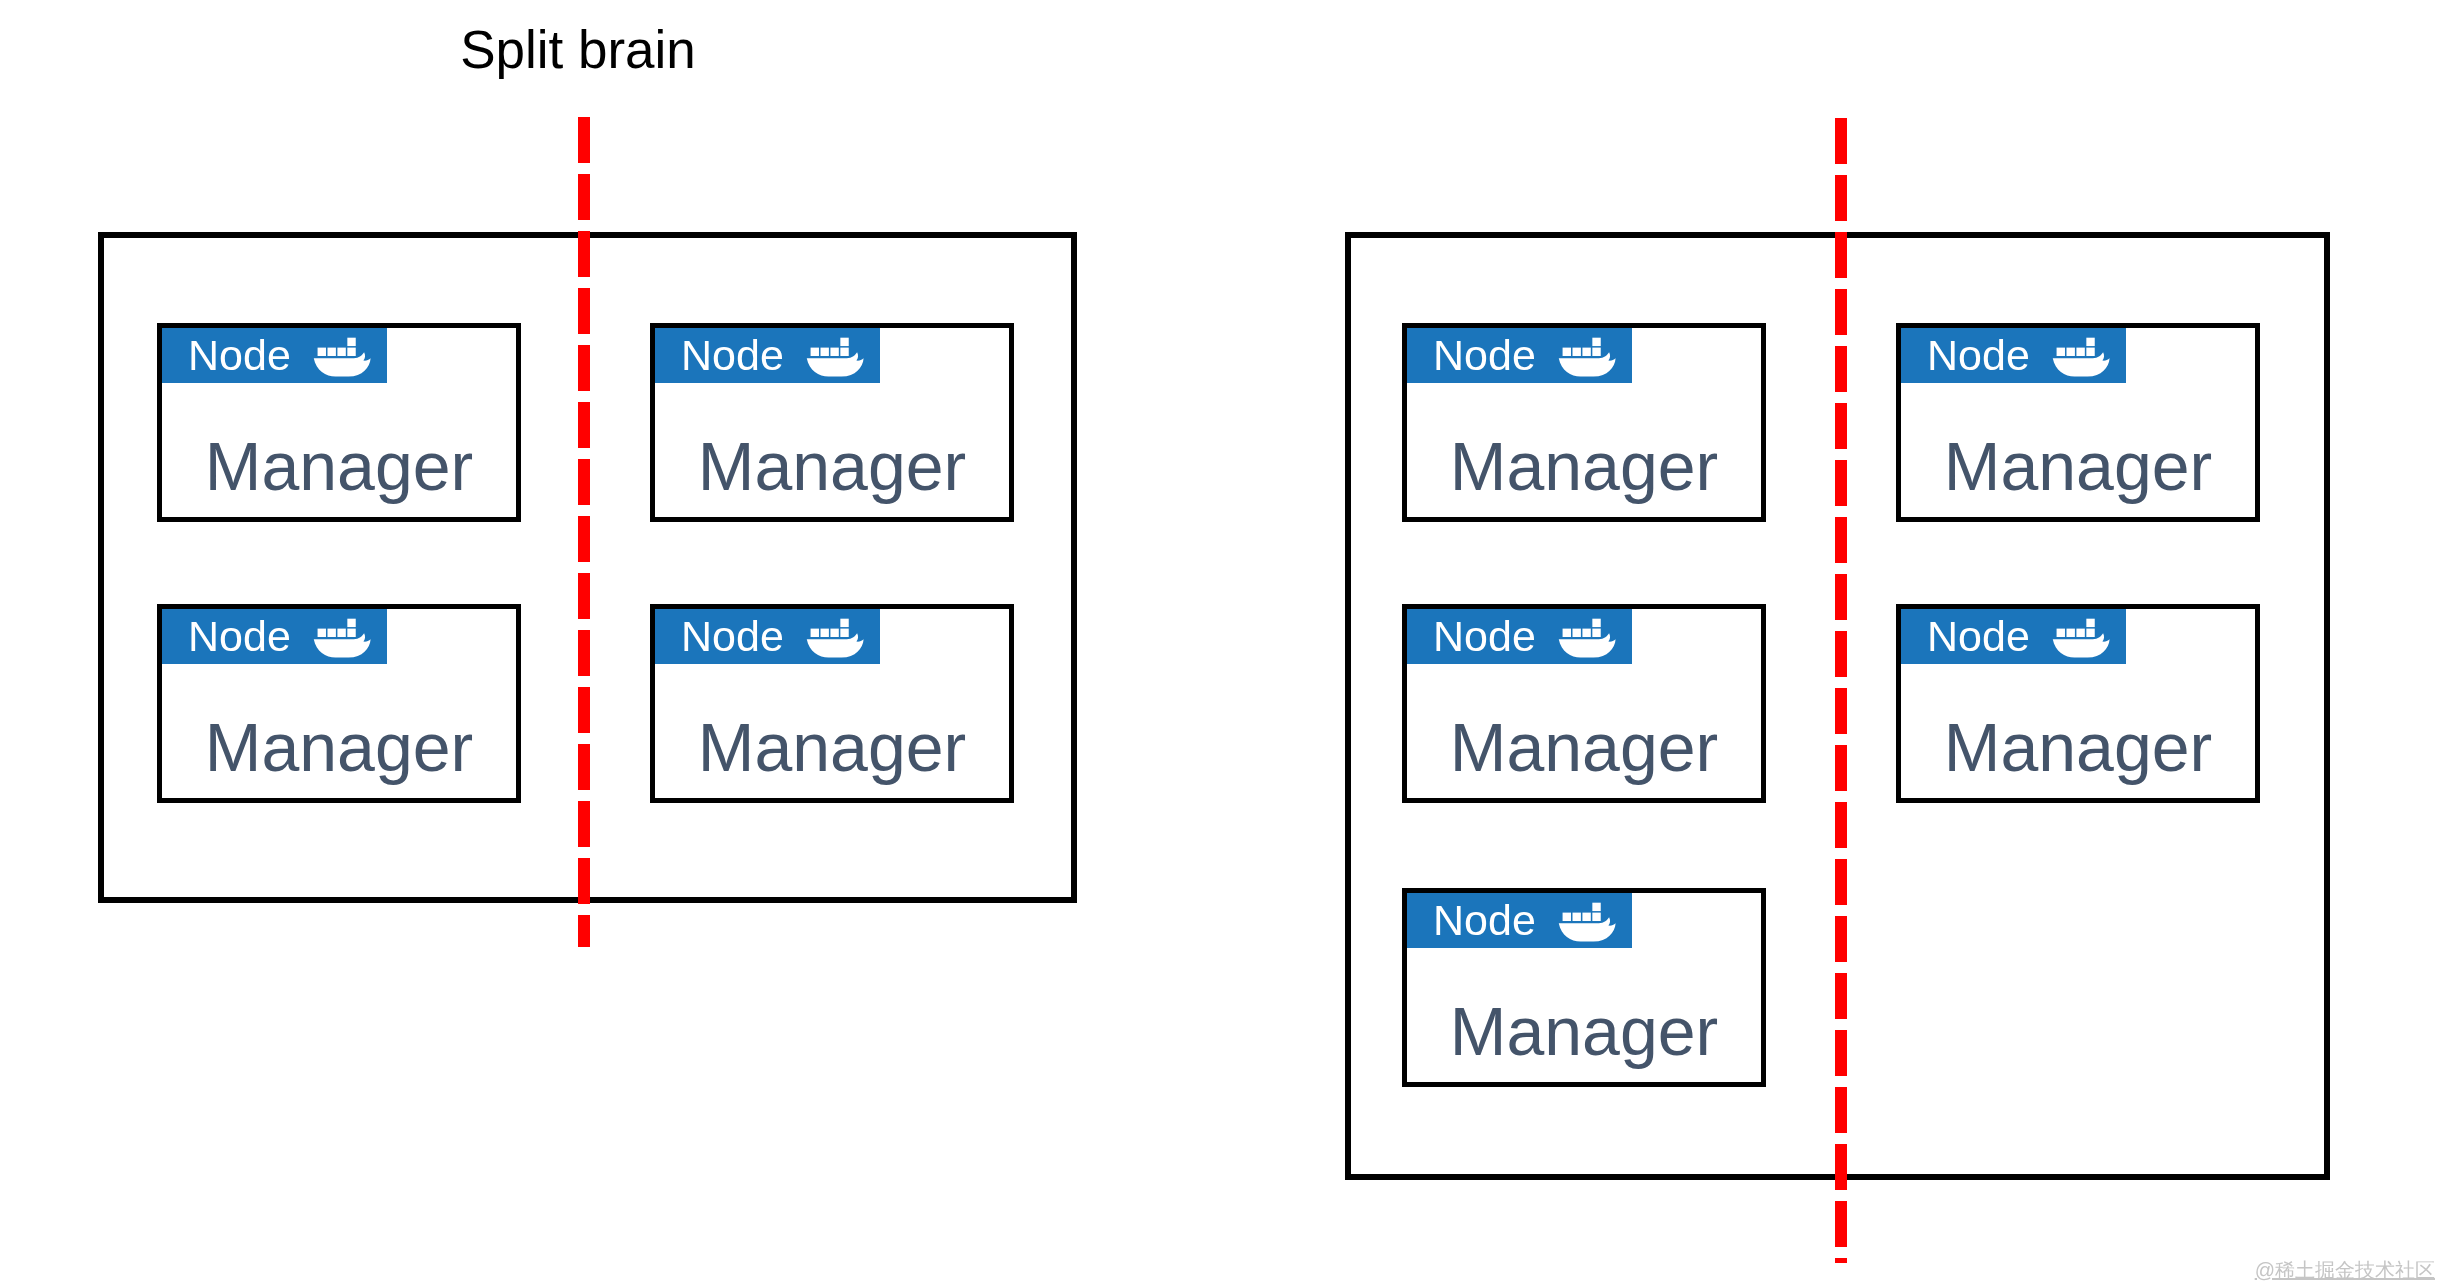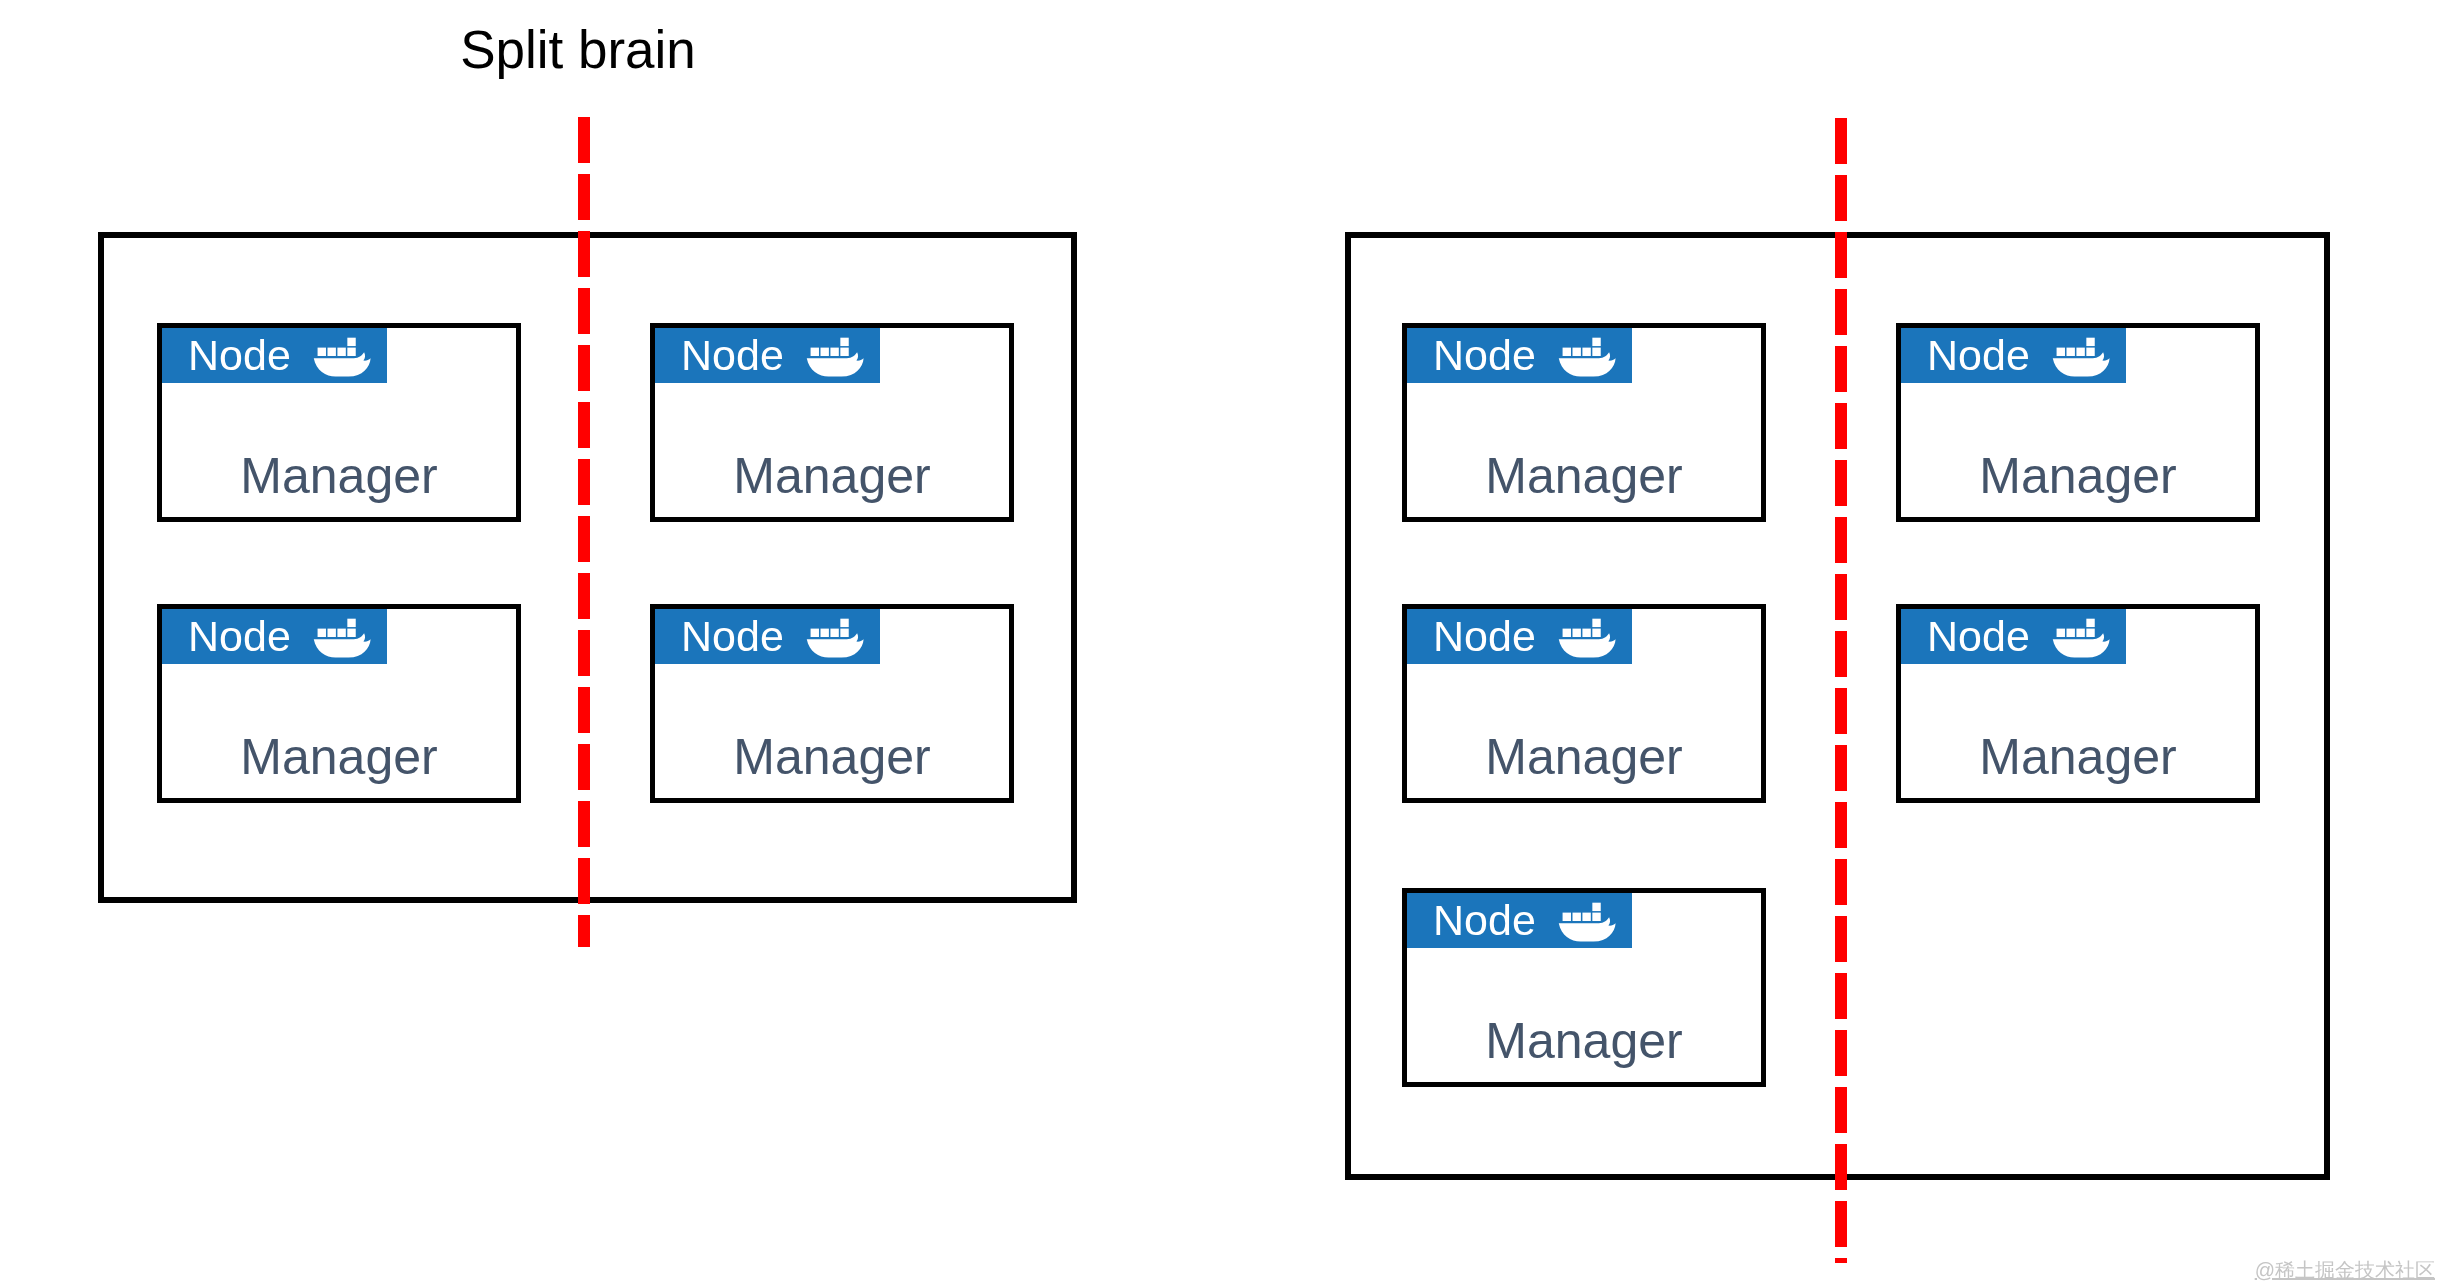--- a/index.html
+++ b/index.html
@@ -82,21 +82,21 @@
   }
   .whale-icon svg {
     display: block;
   }
   .manager-label {
     position: absolute;
     left: 0;
     right: 0;
     bottom: 12px;
     text-align: center;
-    font-size: 50px;
+    font-size: 68px;
     color: var(--manager-text, #44546a);
   }
   
   .watermark {
     position: absolute;
     right: 6px;
     bottom: 4px;
     font-size: 20px;
     color: var(--watermark-gray, #c5c5c5);
     text-decoration: underline;

